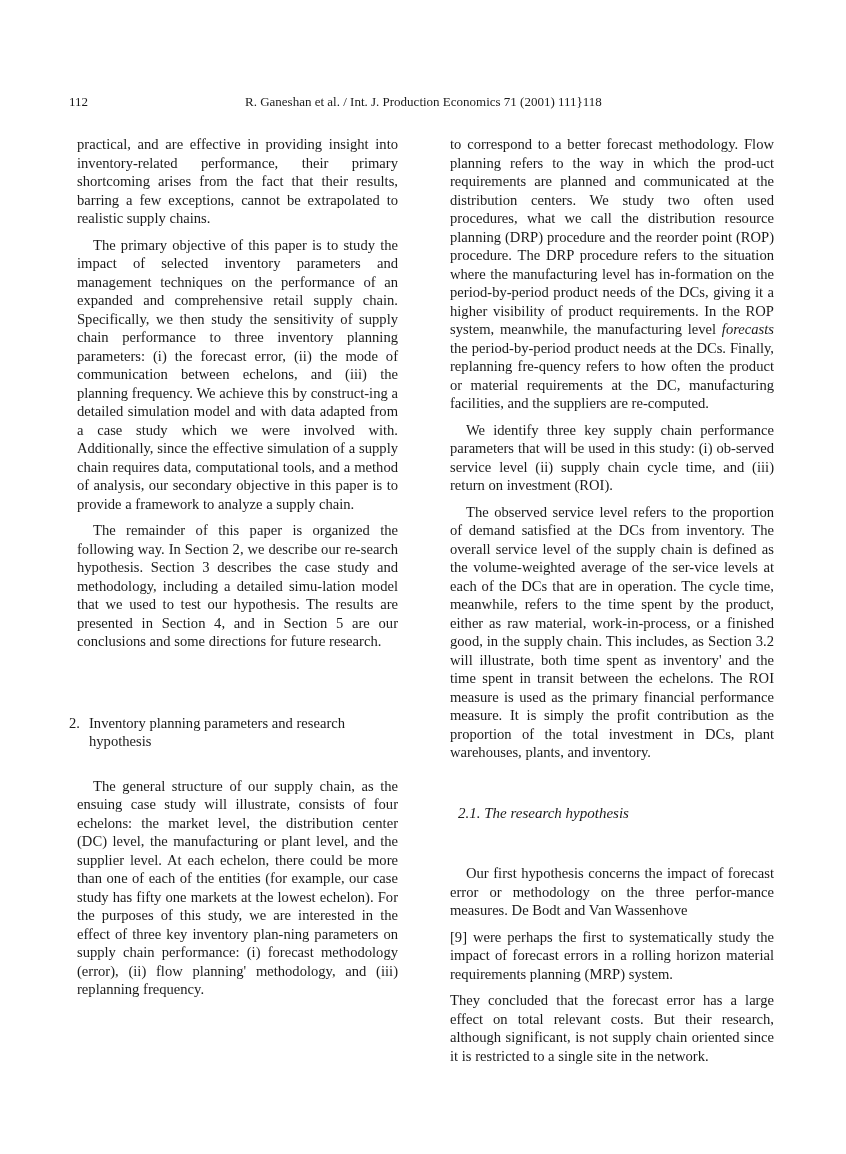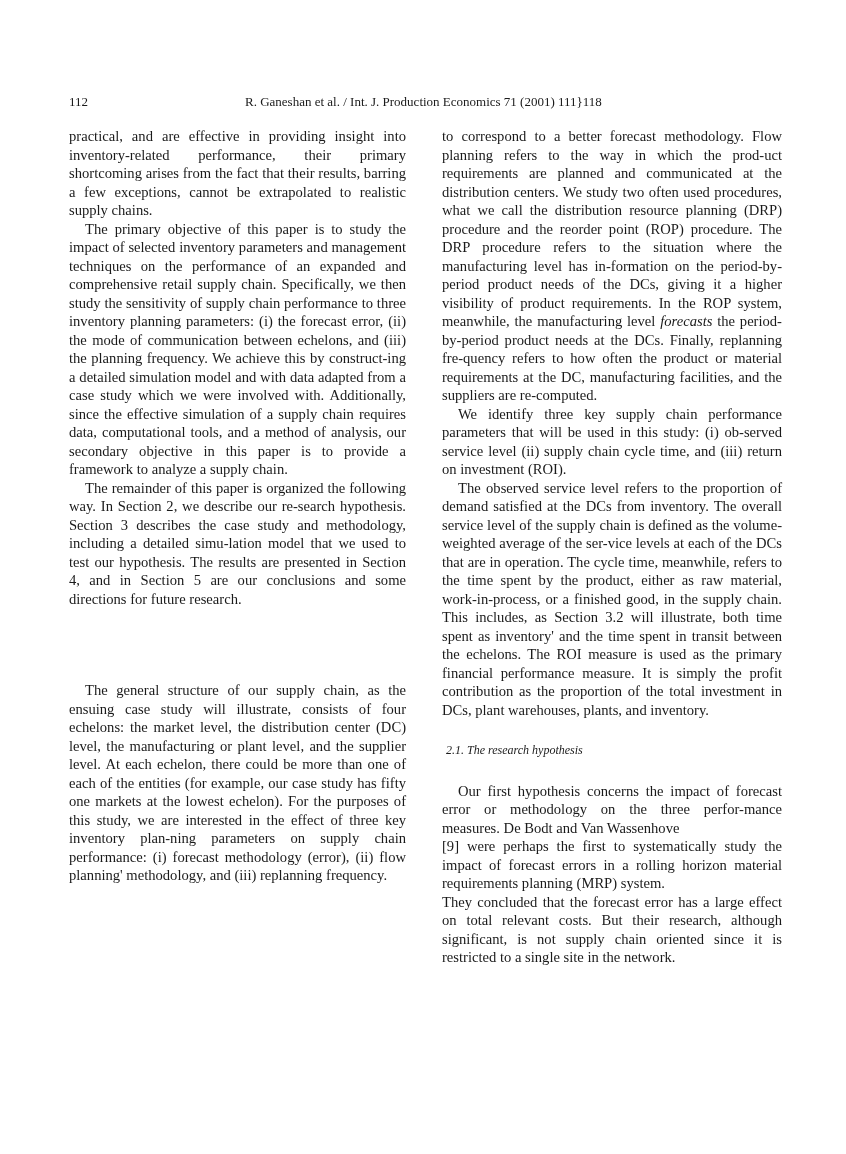--- a/index.html
+++ b/index.html
@@ -14,48 +14,52 @@
   }
   .page-num { position: absolute; left: 0; top: 0; }
   .running-head { position: absolute; left: 176px; top: 0; }
   .col {
     position: absolute; top: 127px; width: 337px;
     font-size: 14.6px; line-height: 18.5px;
     text-align: justify; hyphens: manual;
   }
   .col.left { left: 69px; }
   .col.right { left: 442px; width: 340px; }
-  .col p { margin: 0; }
+  .col p { margin: 8px; }
   .col p.indent { text-indent: 16px; }
   .col p.noindent { text-indent: 0; }
   .section-head {
     margin: 0; font-weight: normal; font-size: 14.6px; line-height: 18.5px;
     text-align: left; padding-left: 0;
   }
   .section-head .num { display: inline-block; width: 20px; }
   .section-head .title { display: inline; }
   .section-head .cont { display: block; padding-left: 20px; }
   .subsection-head {
-    margin: 4px; font-weight: normal; font-style: italic; font-size: 12px; line-height: 18.5px;
+    margin: 16px; font-weight: normal; font-style: italic; font-size: 15px; line-height: 18.5px;
   }
   em { }
 </style>
 </head>
 <body>
 
 <div class="header">
   <span class="page-num">112</span>
   <span class="running-head">R. Ganeshan et al. / Int. J. Production Economics 71 (2001) 111}118</span>
 </div>
 
 <div class="col left">
   <p class="noindent">practical, and are effective in providing insight into inventory-related performance, their primary shortcoming arises from the fact that their results, barring a few exceptions, cannot be extrapolated to realistic supply chains.</p>
   <p class="indent">The primary objective of this paper is to study the impact of selected inventory parameters and management techniques on the performance of an expanded and comprehensive retail supply chain. Specifically, we then study the sensitivity of supply chain performance to three inventory planning parameters: (i) the forecast error, (ii) the mode of communication between echelons, and (iii) the planning frequency. We achieve this by construct-ing a detailed simulation model and with data adapted from a case study which we were involved with. Additionally, since the effective simulation of a supply chain requires data, computational tools, and a method of analysis, our secondary objective in this paper is to provide a framework to analyze a supply chain.</p>
   <p class="indent">The remainder of this paper is organized the following way. In Section 2, we describe our re-search hypothesis. Section 3 describes the case study and methodology, including a detailed simu-lation model that we used to test our hypothesis. The results are presented in Section 4, and in Section 5 are our conclusions and some directions for future research.</p>
   <div style="height:55px"></div>
+  <h2 class="section-head">
+    <span class="num">2.</span><span class="title">Inventory planning parameters and research</span>
+    <span class="cont">hypothesis</span>
+  </h2>
   <div style="height:18px"></div>
   <p class="indent">The general structure of our supply chain, as the ensuing case study will illustrate, consists of four echelons: the market level, the distribution center (DC) level, the manufacturing or plant level, and the supplier level. At each echelon, there could be more than one of each of the entities (for example, our case study has fifty one markets at the lowest echelon). For the purposes of this study, we are interested in the effect of three key inventory plan-ning parameters on supply chain performance: (i) forecast methodology (error), (ii) flow planning' methodology, and (iii) replanning frequency.</p>
 </div>
 
 <div class="col right">
   <p class="noindent"><span>to correspond to a better forecast methodology. Flow planning refers to the way in which the prod-uct requirements are planned and communicated at the distribution centers. We study two often used procedures, what we call the distribution resource planning (DRP) procedure and the reorder point (ROP) procedure. The DRP procedure refers to the situation where the manufacturing level has in-formation on the period-by-period product needs of the DCs, giving it a higher visibility of product requirements. In the ROP system, meanwhile, the manufacturing level</span> <em>forecasts</em> <span>the period-by-period product needs at the DCs. Finally, replanning fre-quency refers to how often the product or material requirements at the DC, manufacturing facilities, and the suppliers are re-computed.</span></p>
   <p class="indent">We identify three key supply chain performance parameters that will be used in this study: (i) ob-served service level (ii) supply chain cycle time, and (iii) return on investment (ROI).</p>
   <p class="indent">The observed service level refers to the proportion of demand satisfied at the DCs from inventory. The overall service level of the supply chain is defined as the volume-weighted average of the ser-vice levels at each of the DCs that are in operation. The cycle time, meanwhile, refers to the time spent by the product, either as raw material, work-in-process, or a finished good, in the supply chain. This includes, as Section 3.2 will illustrate, both time spent as inventory' and the time spent in transit between the echelons. The ROI measure is used as the primary financial performance measure. It is simply the profit contribution as the proportion of the total investment in DCs, plant warehouses, plants, and inventory.</p>
   <div style="height:18px"></div>
   <h3 class="subsection-head">2.1. The research hypothesis</h3>

